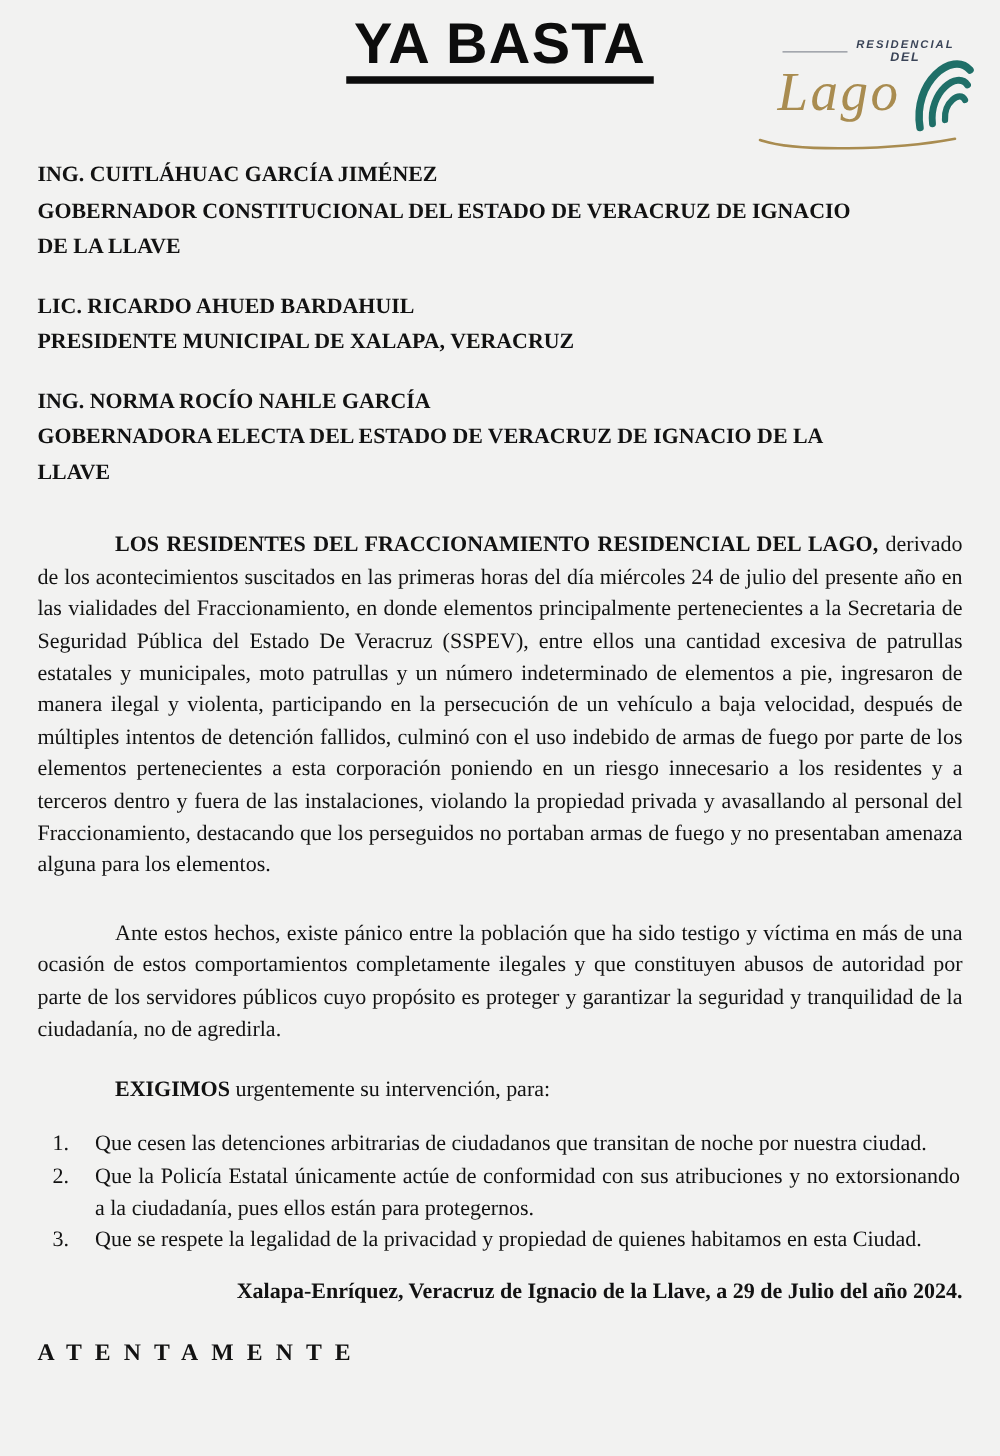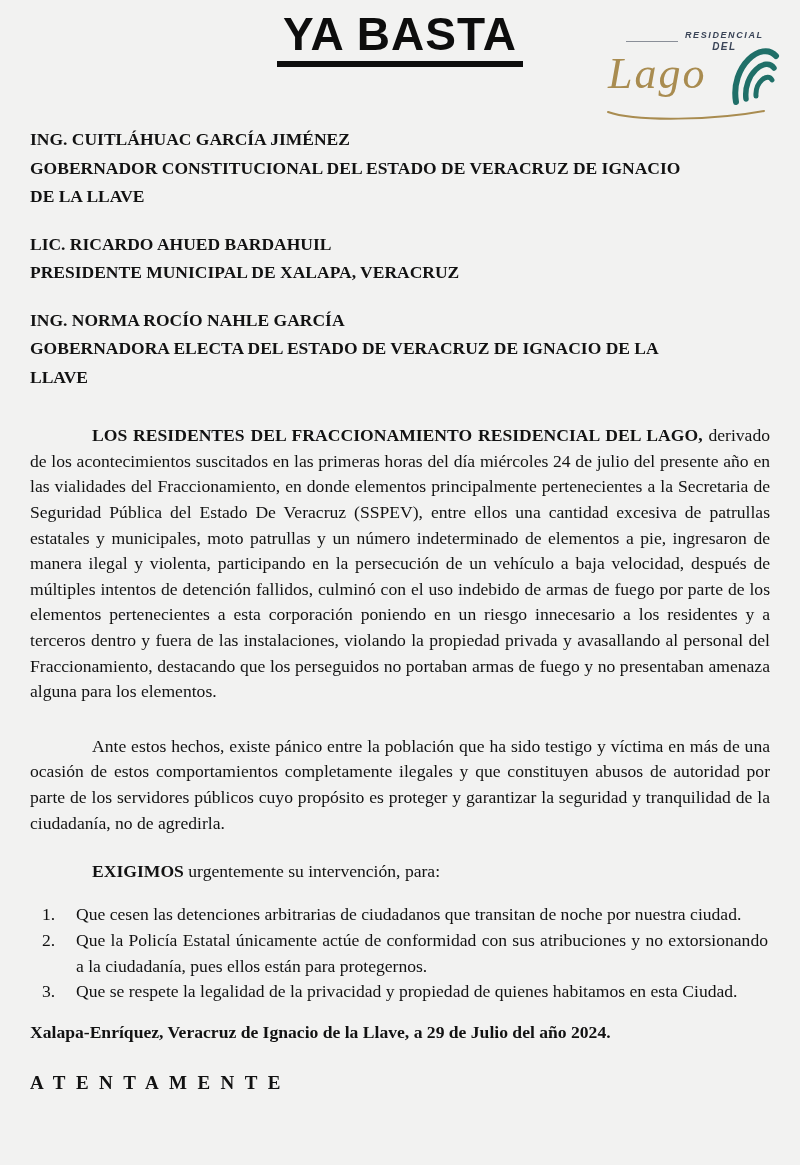--- a/index.html
+++ b/index.html
@@ -46,21 +46,21 @@
     font-family: "Liberation Sans", sans-serif;
     font-size: 9px; font-weight: bold; letter-spacing: 1.6px;
     color: #3a4457;
   }
   .logo-del {
     font-family: "Liberation Sans", sans-serif;
     font-size: 10px; font-weight: bold; letter-spacing: 1.4px;
     color: #3a4457; margin-top: 1px;
   }
   .logo-name {
-    position: absolute; left: 4px; top: 22px;
+    position: absolute; left: 18px; top: 22px;
     font-style: italic;
     font-size: 44px;
     color: #a98c50;
     letter-spacing: 2px;
     line-height: 1;
   }
   .logo-arcs { position: absolute; right: 0px; top: 6px; }
   .logo-flourish { position: absolute; left: 2px; bottom: 0px; }
 
   
@@ -90,21 +90,21 @@
   .demand-text {
     flex: 1;
     font-size: 17.6px; line-height: 25.6px;
     text-align: justify;
     padding-right: 2px;
   }
 
   
   .dateline {
     margin-top: 17px;
-    text-align: left;
+    text-align: right;
     font-size: 17.6px;
     font-weight: bold;
   }
   .closing {
     margin-top: 29px;
     text-align: left;
     font-weight: bold;
     font-size: 19px;
     letter-spacing: 0.55em;
   }

